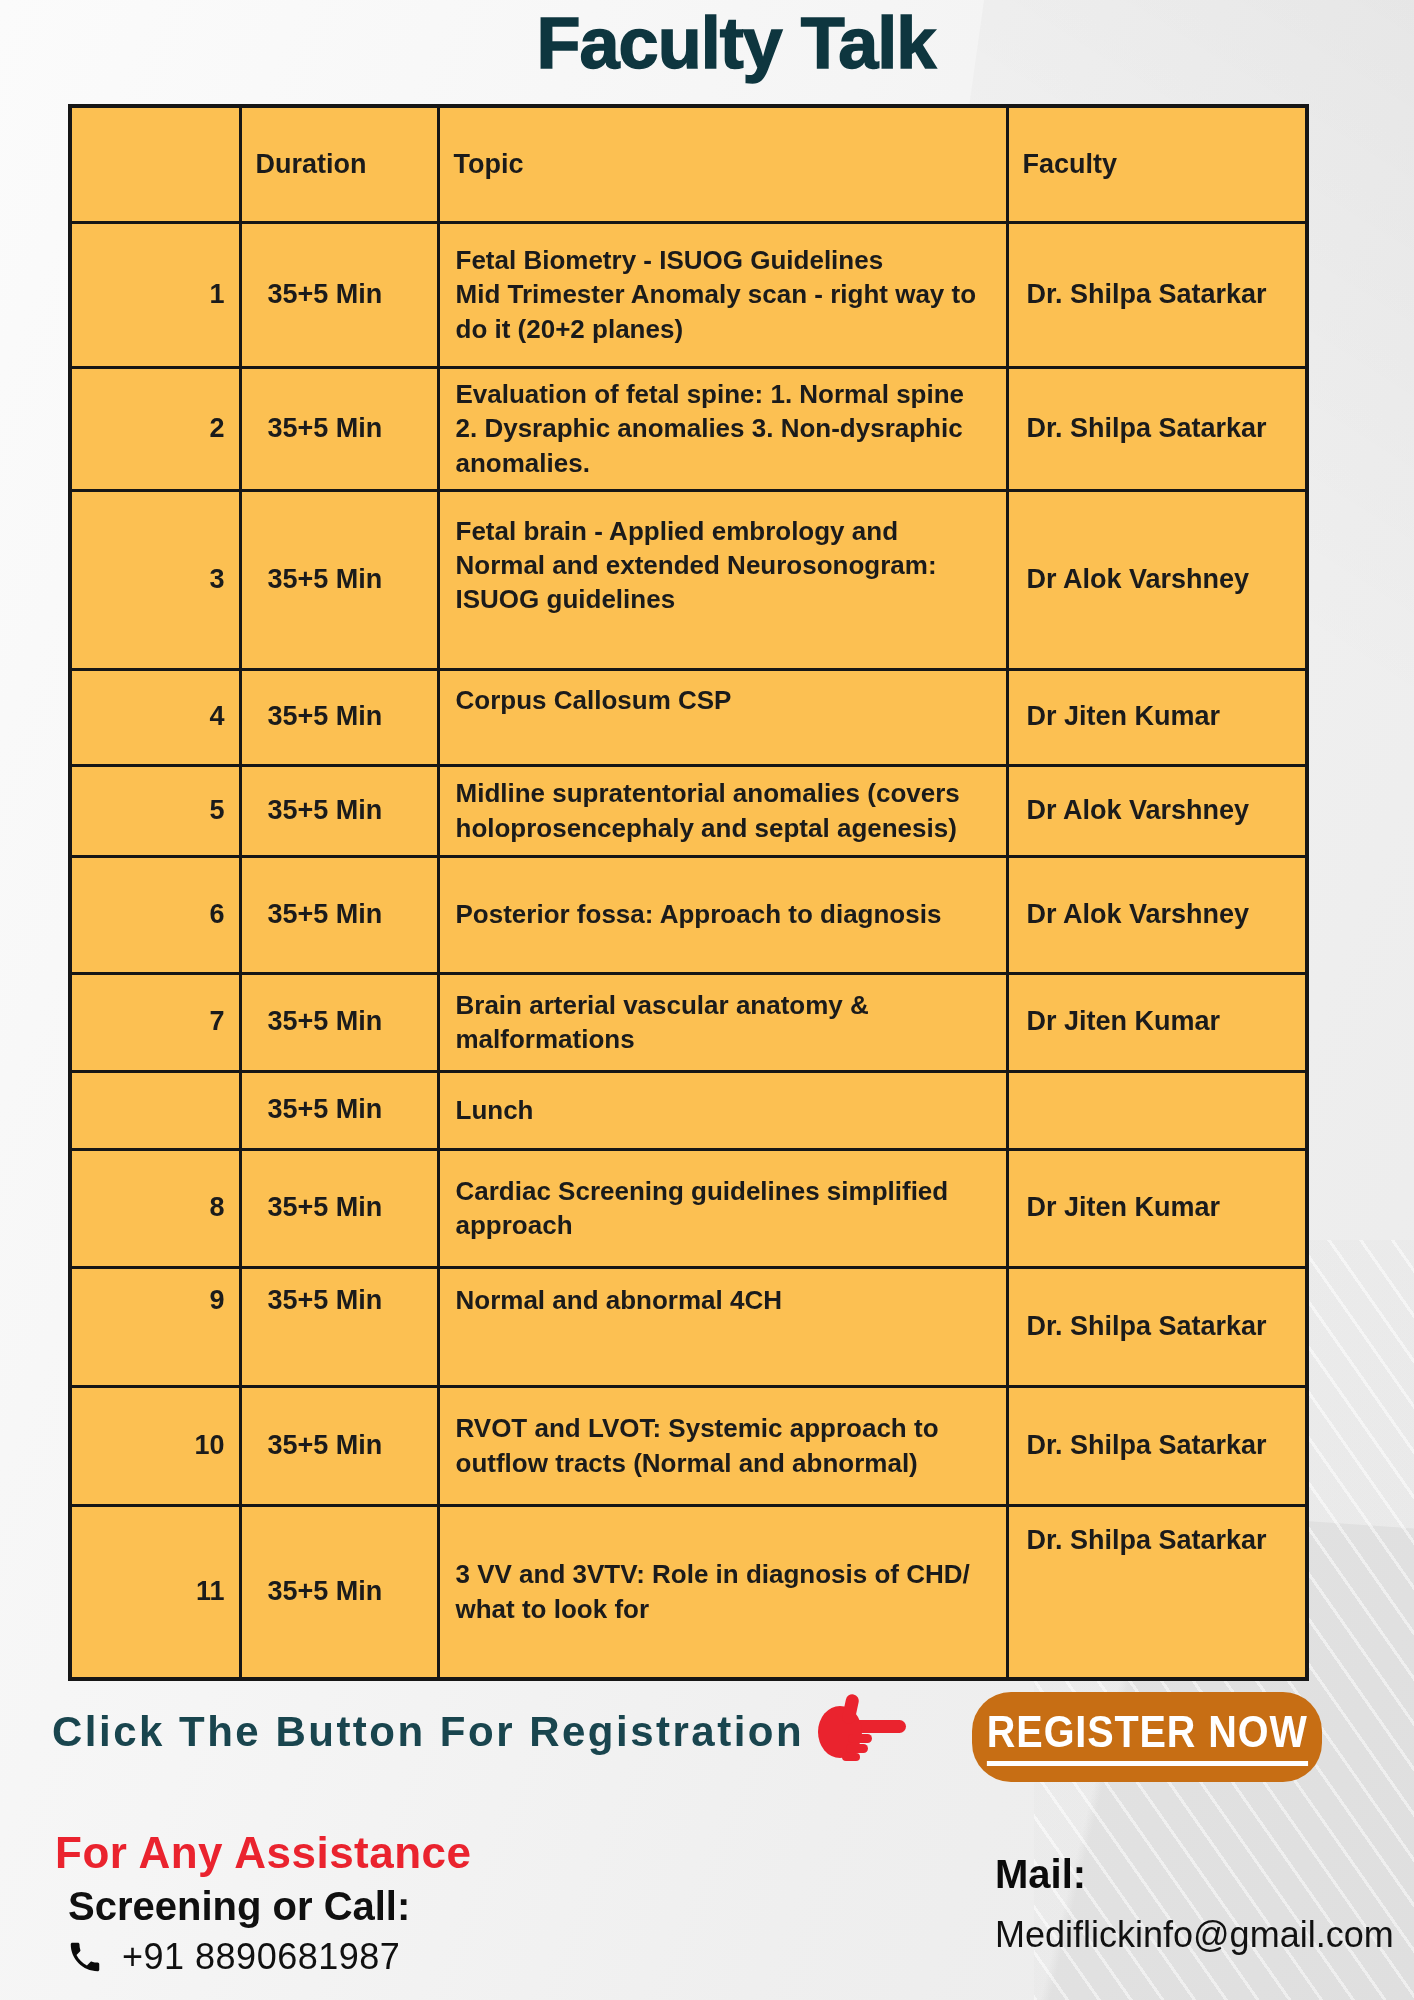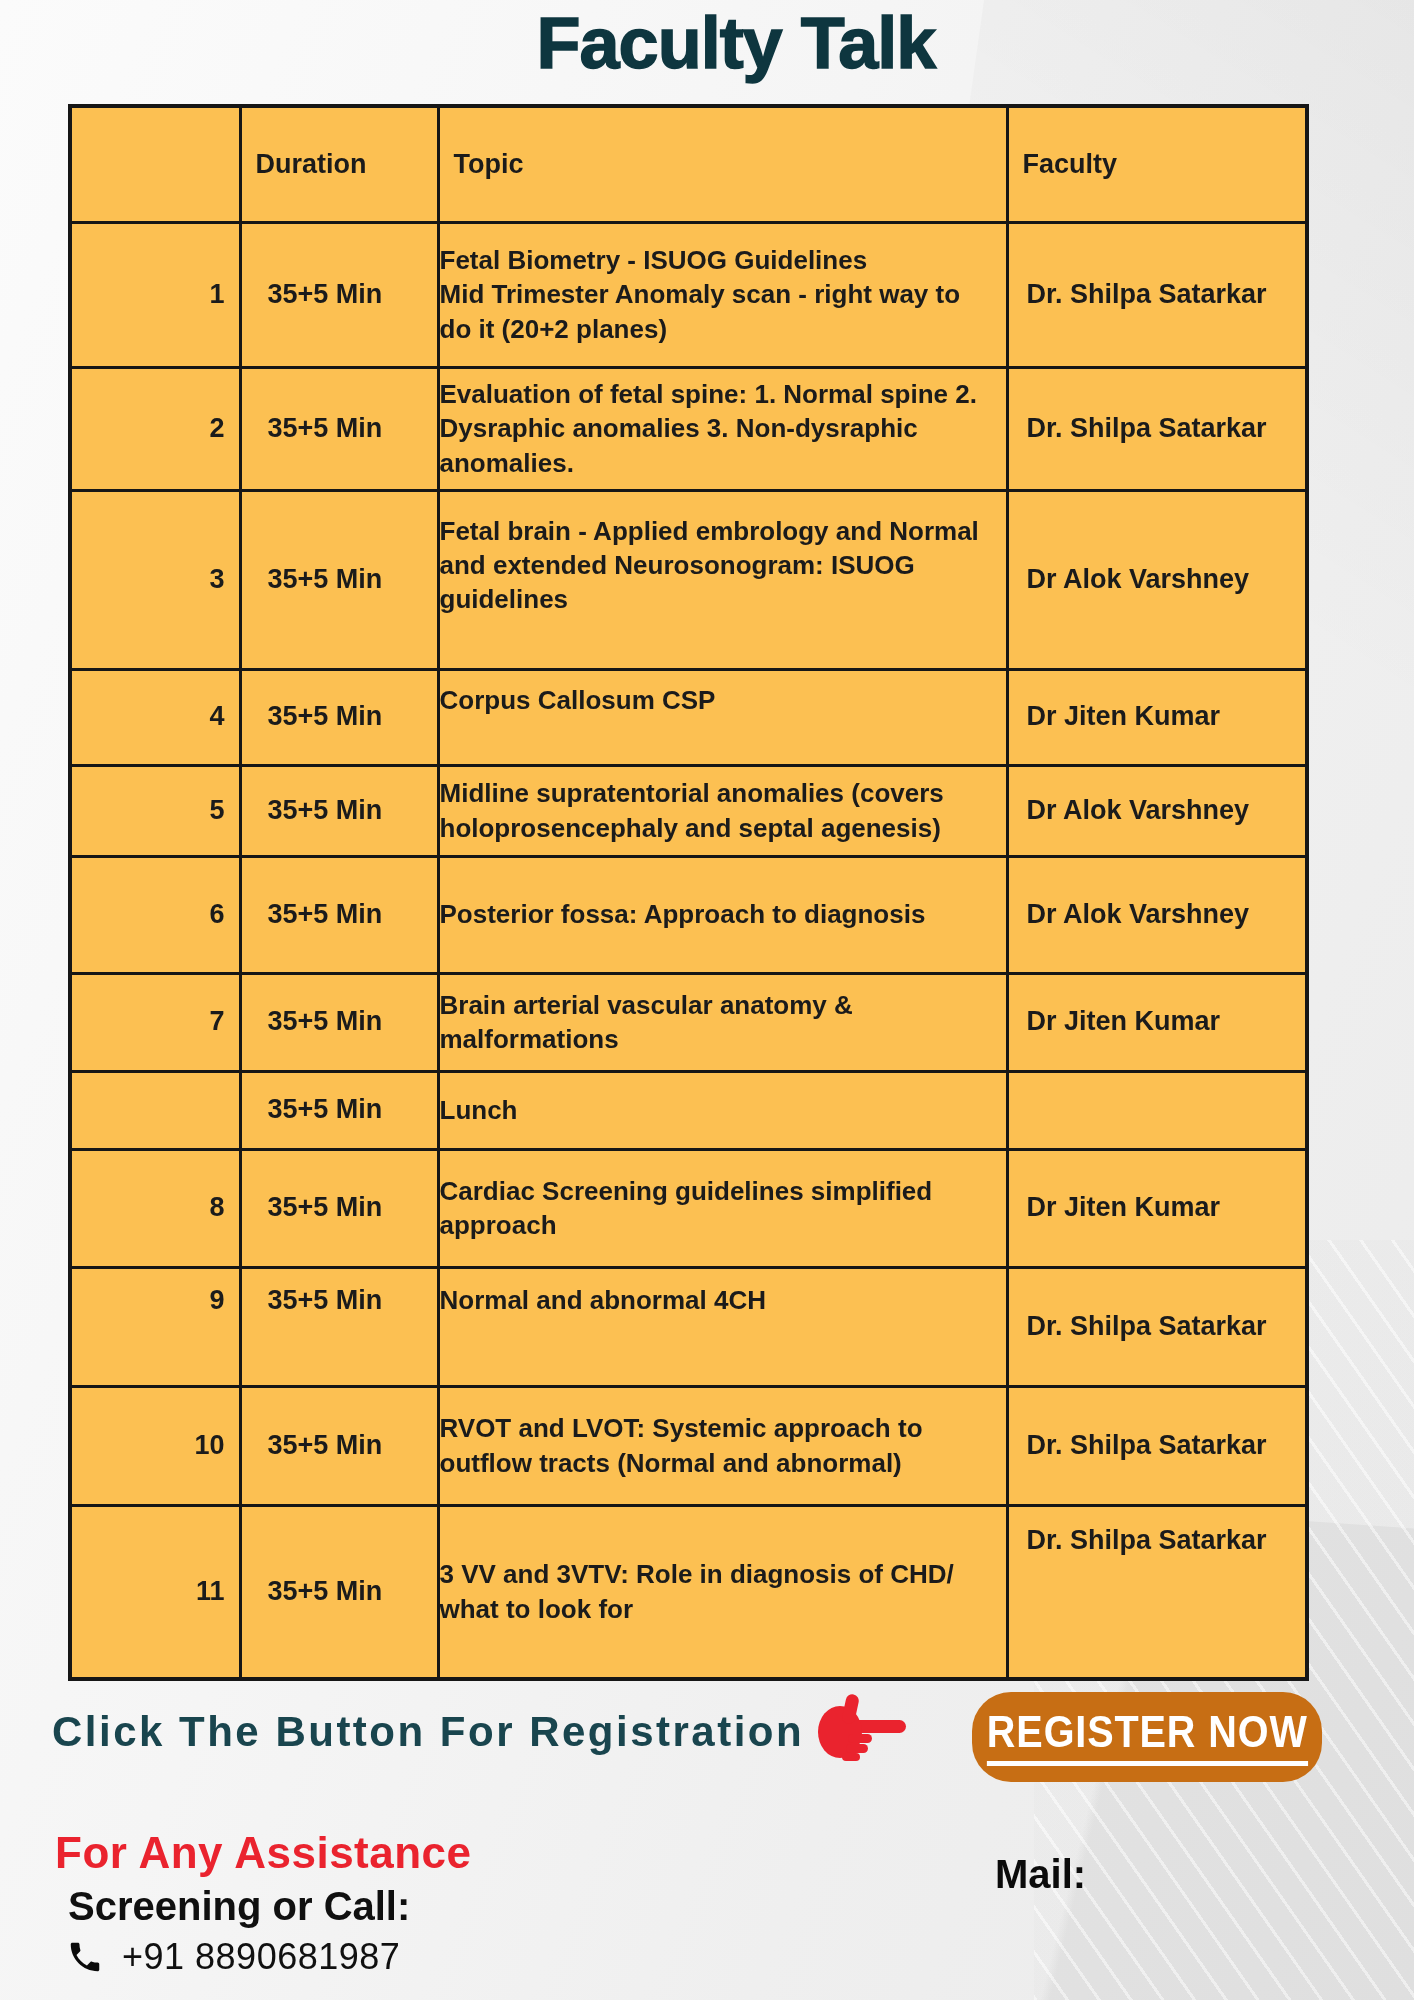--- a/index.html
+++ b/index.html
@@ -39,21 +39,21 @@
   }
   table.schedule{border-width:4px;}
   td,th{
     color:#1b1b1b;font-weight:bold;vertical-align:middle;
     box-sizing:border-box;overflow:hidden;
   }
   th{font-size:27px;text-align:left;padding:0 14px;}
   td{font-size:26px;line-height:1.32;}
   td.c-num{text-align:right;padding-right:14px;font-size:27px;}
   td.c-dur{padding-left:26px;font-size:27px;}
-  td.c-topic{padding-left:0;padding-right:22px;white-space:pre-line;}
+  td.c-topic{padding-left:16px;padding-right:22px;white-space:pre-line;}
   td.c-fac{padding-left:18px;padding-right:10px;font-size:27px;}
   
   tbody tr:nth-child(3) td.c-topic{vertical-align:top;padding-top:22px;}
   tbody tr:nth-child(4) td.c-topic{vertical-align:top;padding-top:12px;}
   tbody tr:nth-child(10) td.c-topic,
   tbody tr:nth-child(10) td.c-dur,
   tbody tr:nth-child(10) td.c-num{vertical-align:top;padding-top:14px;}
   tbody tr:nth-child(12) td.c-fac{vertical-align:top;padding-top:16px;}
   
   .click-text{
@@ -220,14 +220,15 @@
   <div class="assist-sub">Screening or Call:</div>
 
   <div class="phone-row">
     <svg class="phone-icon" viewBox="0 0 24 24" aria-hidden="true">
       <path fill="#0b0b0b" d="M6.62 10.79c1.44 2.83 3.76 5.14 6.59 6.59l2.2-2.2c.27-.27.67-.36 1.02-.24 1.12.37 2.33.57 3.57.57.55 0 1 .45 1 1V20c0 .55-.45 1-1 1-9.39 0-17-7.61-17-17 0-.55.45-1 1-1h3.5c.55 0 1 .45 1 1 0 1.25.2 2.45.57 3.57.11.35.03.74-.25 1.02l-2.2 2.2z"></path>
     </svg>
     <span class="phone-number">+91 8890681987</span>
   </div>
 
   <div class="mail-label">Mail:</div>
+  <div class="mail-value">Mediflickinfo@gmail.com</div>
 
 </div>
 
 </body></html>

